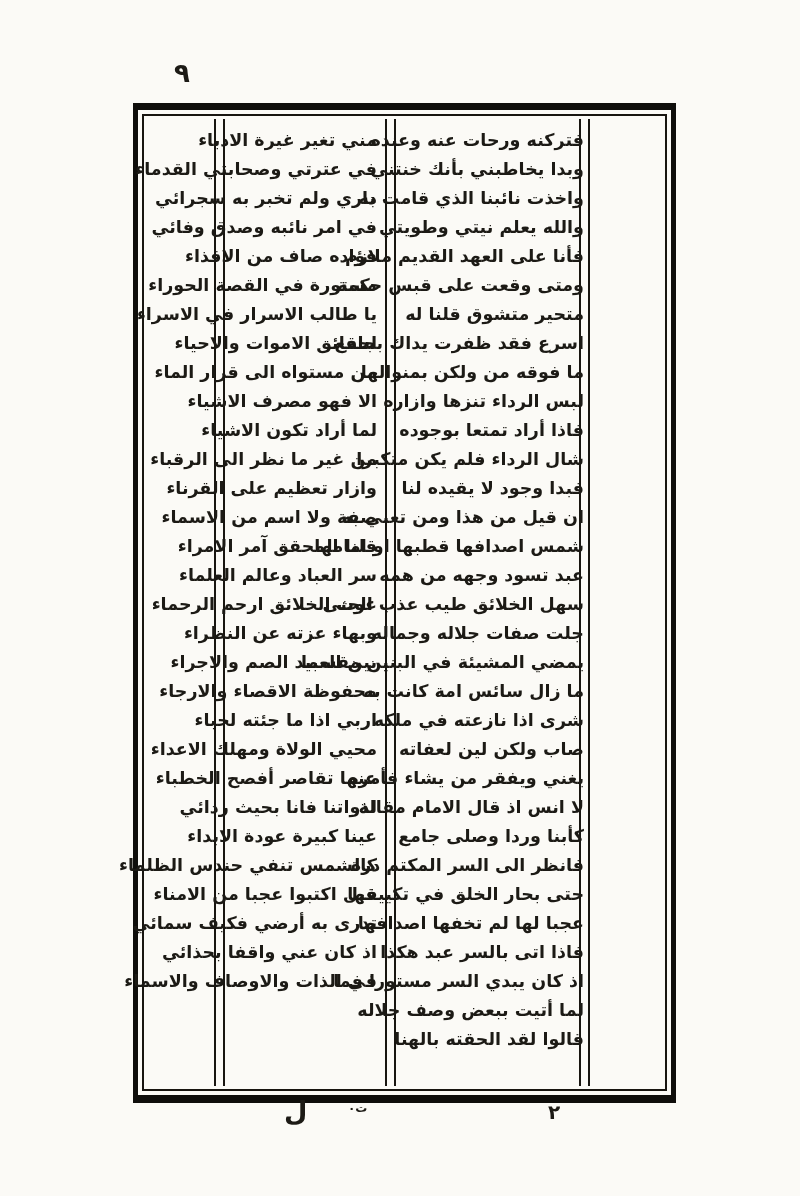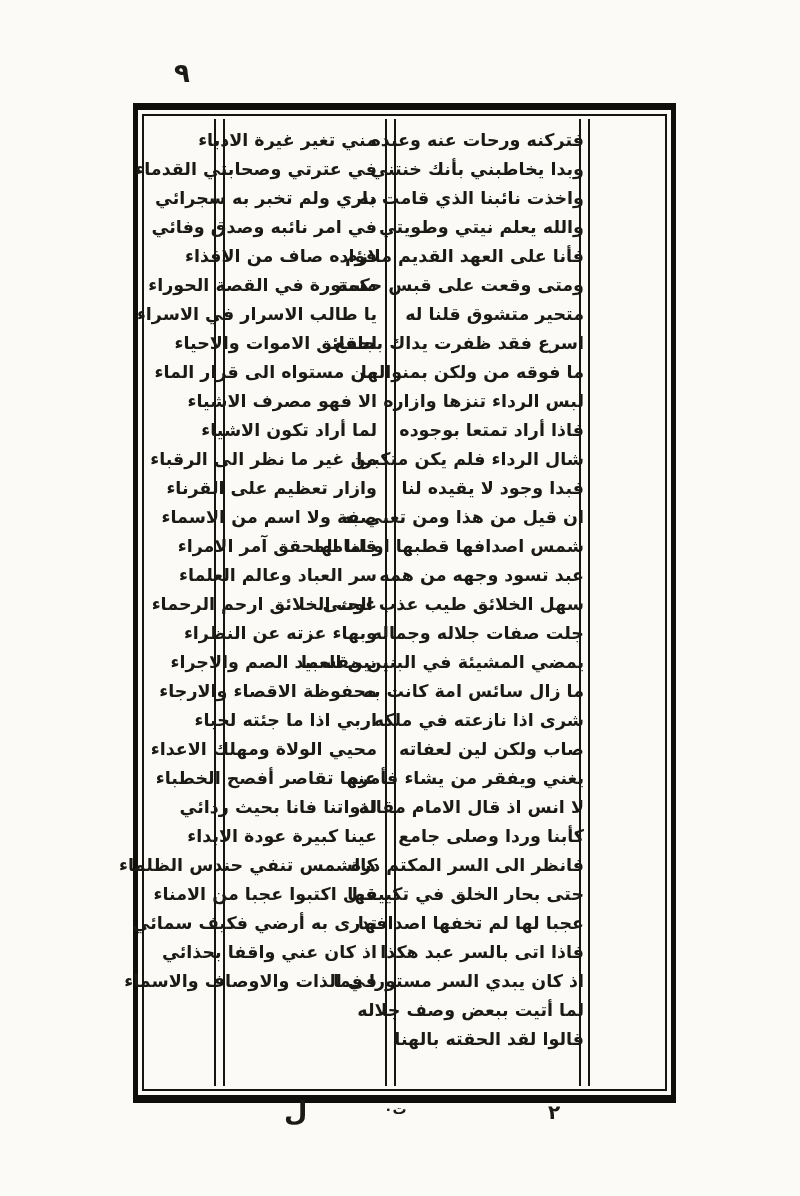--- a/index.html
+++ b/index.html
@@ -30,21 +30,21 @@
   .col-right{left:269px;width:177px}
   .verse-line{
     height:29px;line-height:29px;font-size:17.5px;font-weight:bold;
     direction:rtl;unicode-bidi:embed;
     text-align:justify;text-align-last:justify;
     white-space:nowrap;
     letter-spacing:0;
   }
   .catchword{position:absolute;font-weight:bold}
   .cw-left{left:284px;top:1096px;font-size:27px}
-  .cw-middle{left:384px;top:1101px;font-size:14px}
+  .cw-middle{left:348px;top:1101px;font-size:12px}
   .cw-right{left:548px;top:1100px;font-size:20px}
 </style>
 </head>
 <body>
 
 <div class="page-number">٩</div>
 
 <div class="frame">
   <div class="frame-inner"></div>
 

